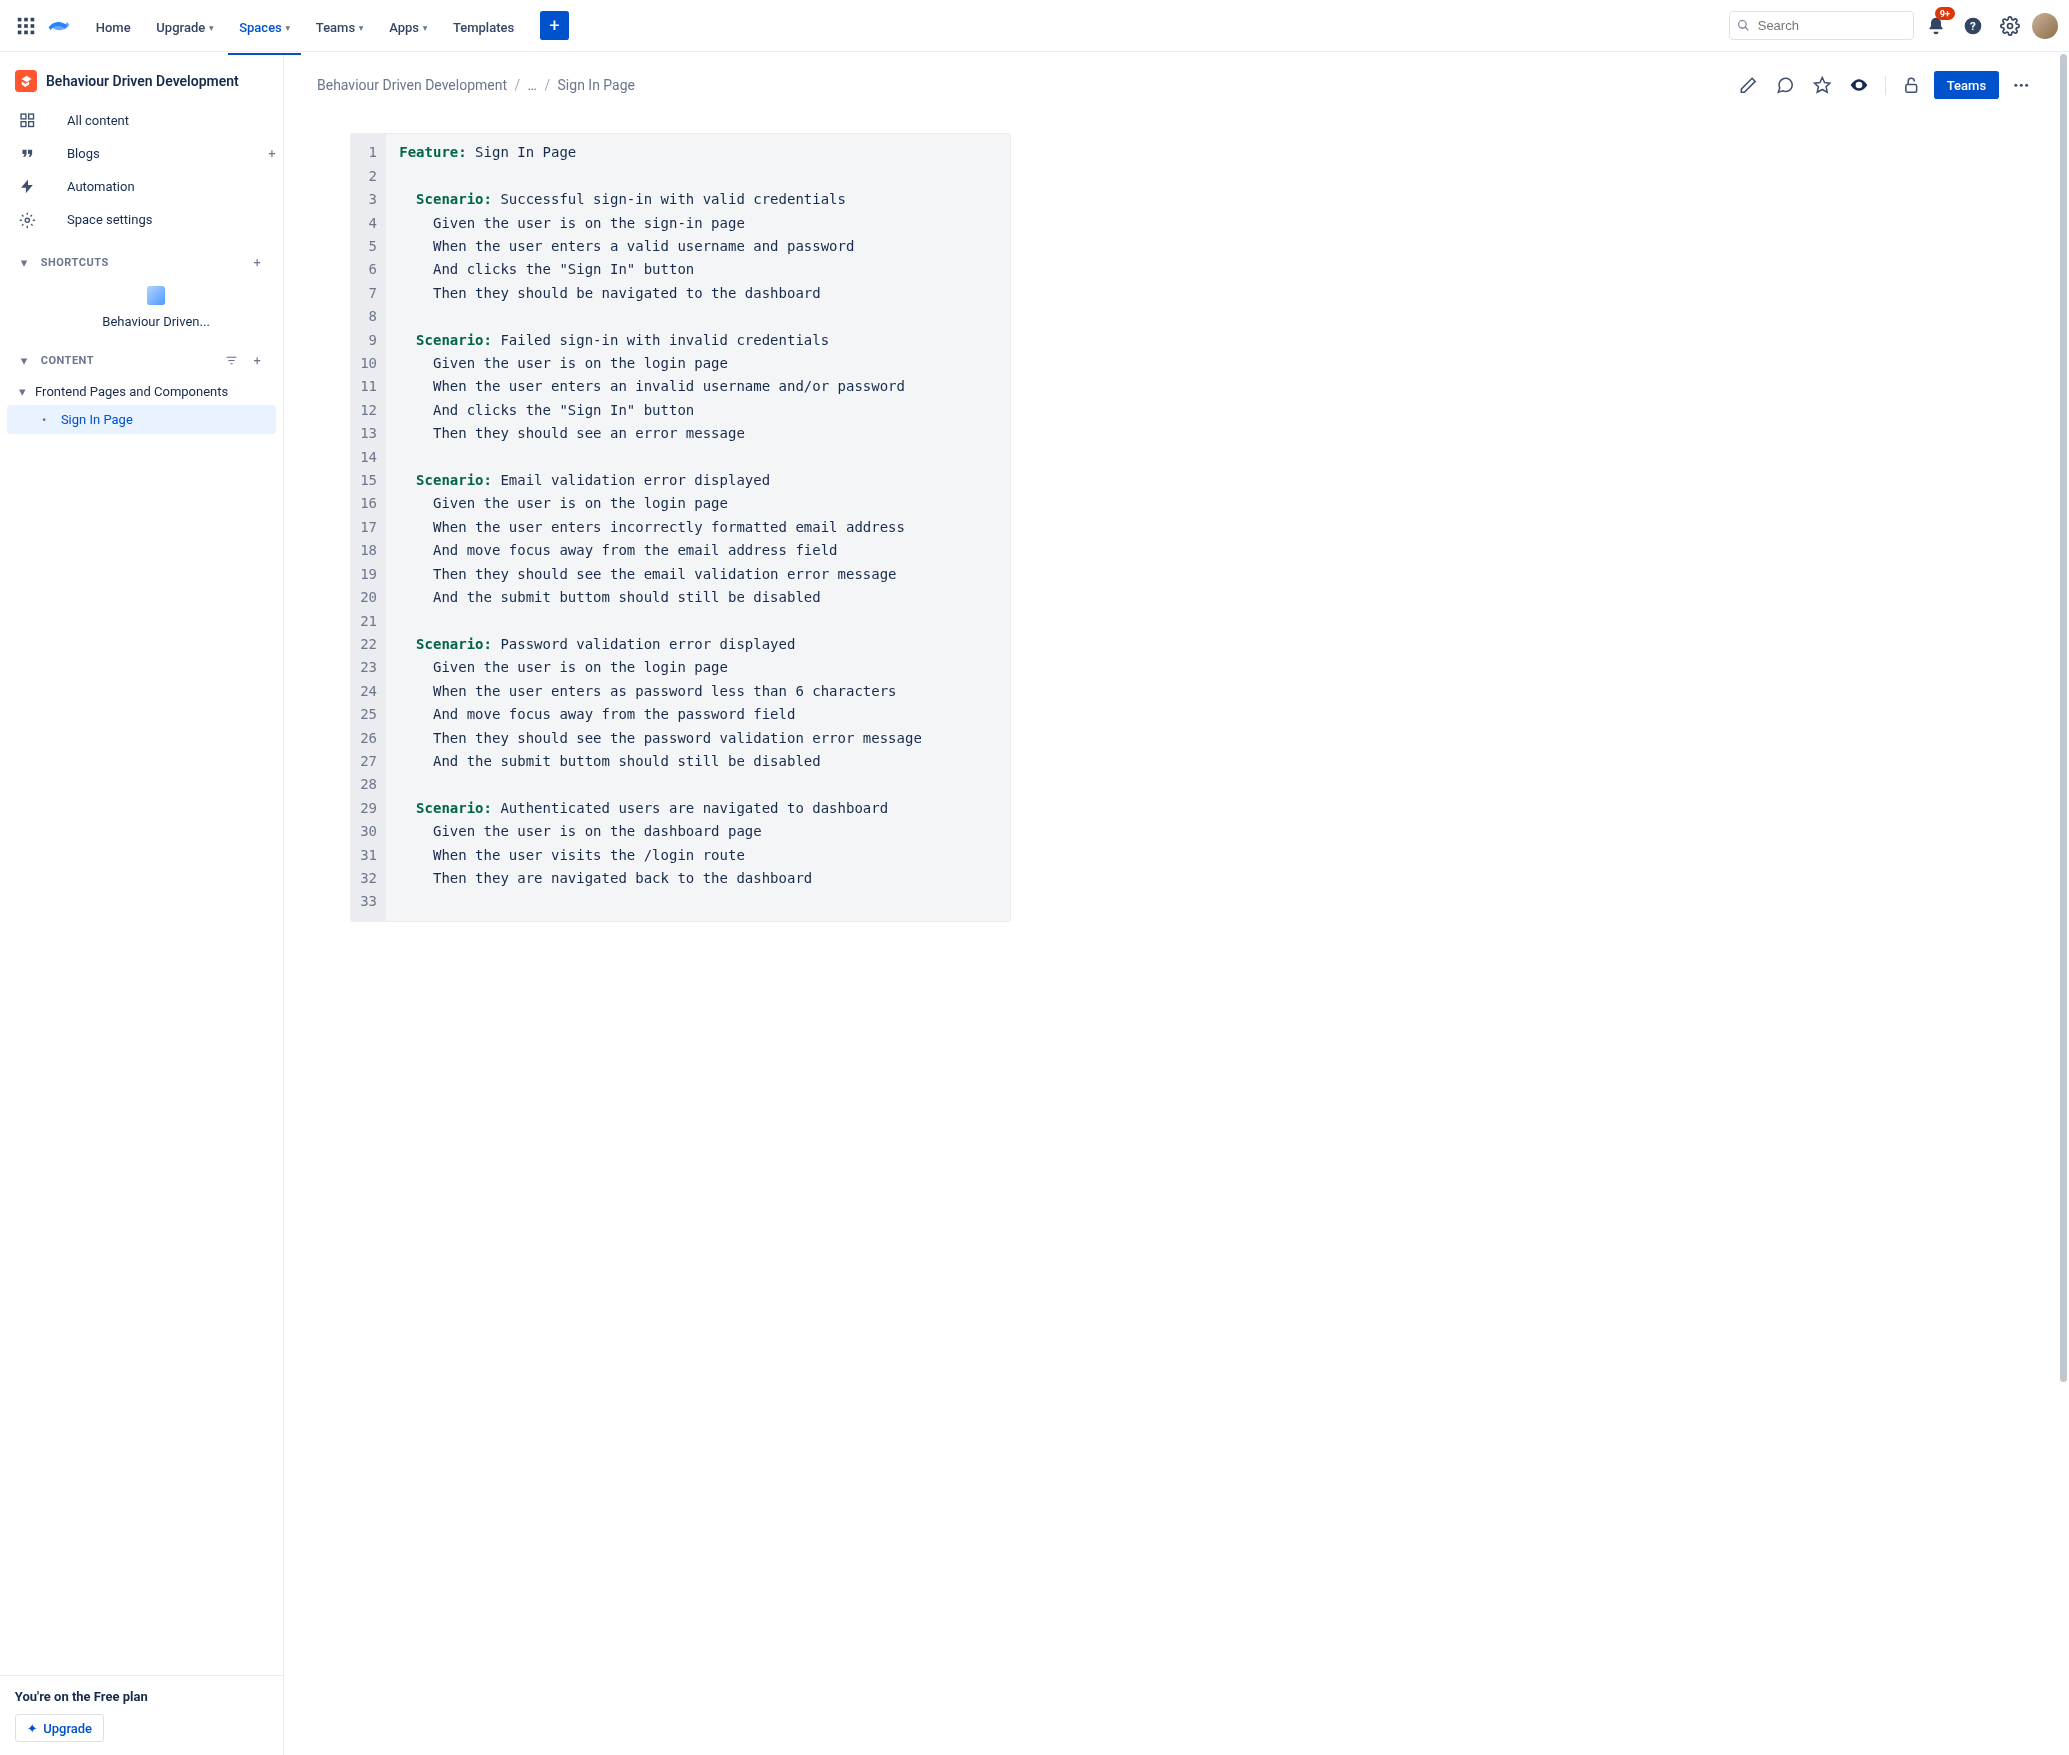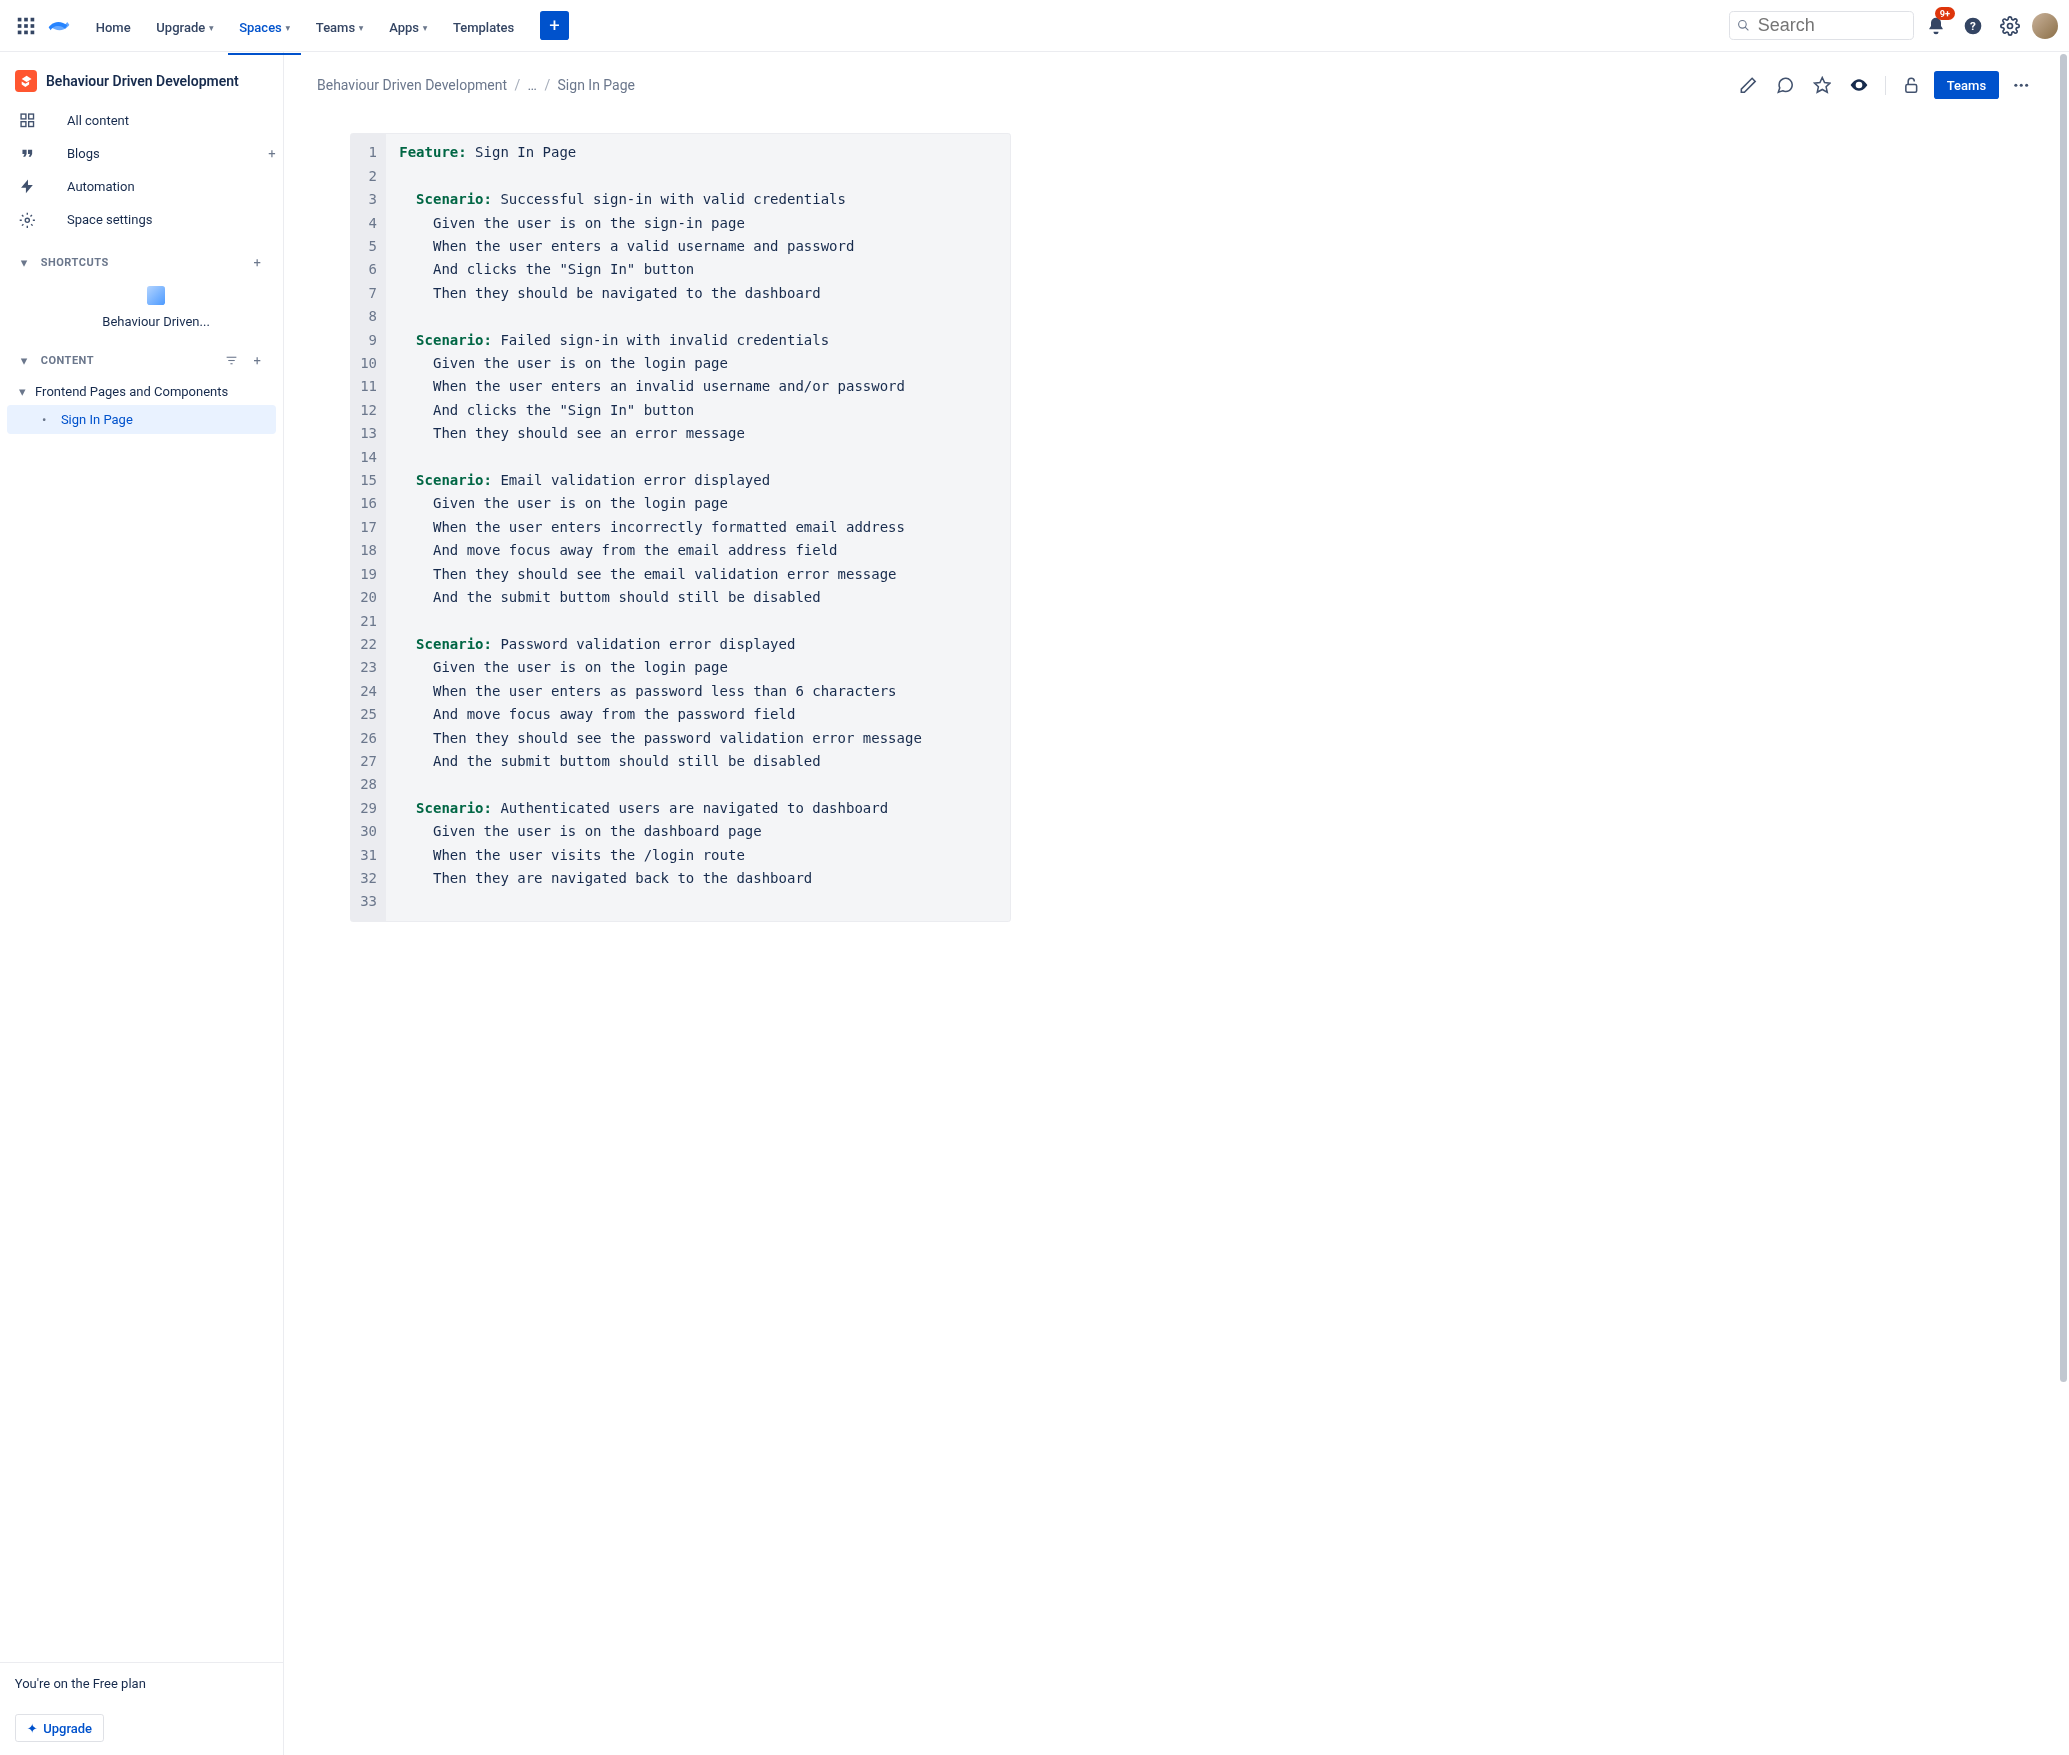--- a/index.html
+++ b/index.html
@@ -57,21 +57,21 @@
   width: 185px; height: 29.5px;
   border: 1.8px solid #DFE1E6;
   border-radius: 4.6px;
   display: flex; align-items: center;
   padding: 0 7.4px;
   gap: 7.4px;
   color: #6B778C;
 }
 .search-box input {
   border: none; outline: none;
-  font-size: 18px; width: 100%;
+  font-size: 13px; width: 100%;
   color: #172B4D;
 }
 .badge {
   position: absolute;
   top: -3.7px; right: -3.7px;
   background: #DE350B;
   color: #fff;
   font-size: 9.2px;
   font-weight: 700;
   padding: 0.9px 4.6px;
@@ -154,21 +154,21 @@
   color: #0052CC;
   border-radius: 3.7px;
   margin: 0 7.4px;
   padding-left: 29.5px;
 }
 .bullet { width: 14.8px; display:flex; justify-content:center; color:#6B778C; }
 .sidebar-footer {
   border-top: 0.9px solid #EBECF0;
   padding: 13px 14.8px;
 }
-.free-plan { font-weight: 400; margin-bottom: 23px; }
+.free-plan { font-weight: 700; margin-bottom: 10px; }
 .upgrade-btn {
   display: inline-flex; align-items: center; gap: 5.5px;
   padding: 5.5px 11px;
   border: 0.9px solid #DFE1E6;
   border-radius: 2.8px;
   color: #0052CC;
   font-weight: 500;
   cursor: pointer;
 }
 .main {

